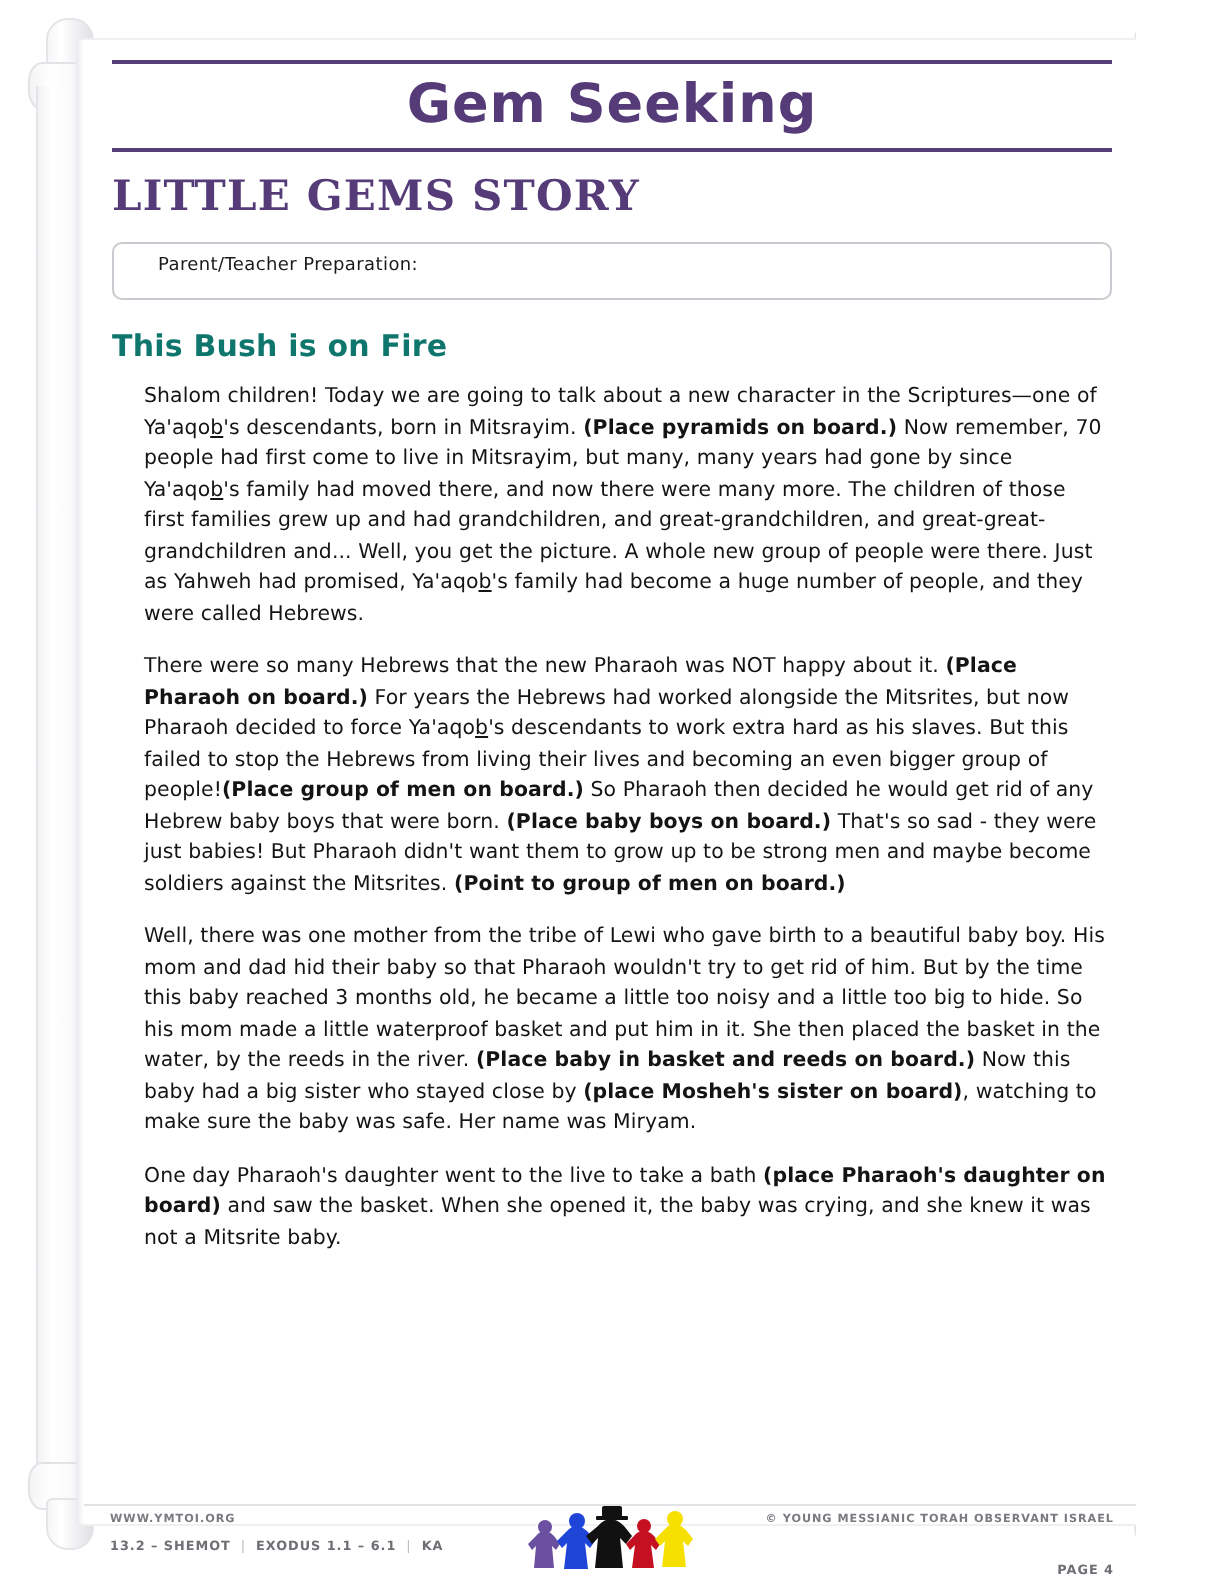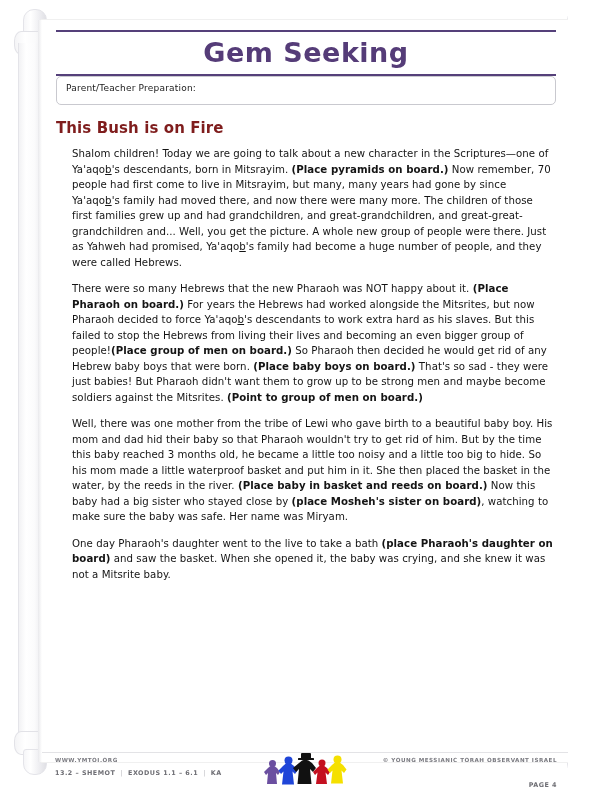--- a/index.html
+++ b/index.html
@@ -129,21 +129,21 @@
     font-weight: bold;
     letter-spacing: 0.6px;
     margin: 9px 0 11px 0;
     text-transform: uppercase;
   }
 
   
   .prep-box {
     border: 1px solid #c9c9cf;
     border-radius: 5px;
-    padding: 6px 9px 7px 9px;
+    padding: 6px 9px 7px 22px;
     margin: 0 0 14px 0;
     background: #ffffff;
   }
   .prep-label {
     font-family: "DejaVu Sans", sans-serif;
     font-size: 9px;
     color: #1a1a1a;
     margin: 0 0 4px 0;
     letter-spacing: 0.2px;
   }
@@ -154,21 +154,21 @@
     line-height: 1.45;
     margin: 0;
     letter-spacing: 0.1px;
   }
   .prep-link {
     color: #3a3ae0;
   }
 
   
   .story-heading {
-    color: #7f1d1d;
+    color: #0f766e;
     font-family: "DejaVu Sans", sans-serif;
     font-size: 15px;
     font-weight: bold;
     margin: 0 0 9px 0;
     letter-spacing: 0.1px;
   }
 
   
   .story-para {
     font-family: "DejaVu Sans", sans-serif;
@@ -262,20 +262,21 @@
     <div class="rod-knob bottom"></div>
   </div>
 
   <div class="sheet">
     <div class="content">
 
       <div class="title-rule-top"></div>
       <h1 class="doc-title">Gem Seeking</h1>
       <div class="title-rule-bottom"></div>
 
+      <h2 class="section-title">LITTLE GEMS STORY</h2>
 
       <div class="prep-box">
         <p class="prep-label">Parent/Teacher Preparation:</p>
       </div>
 
       <h3 class="story-heading">This Bush is on Fire</h3>
 
       <div>
         <p class="story-para"><span>Shalom children! Today we are going to talk about a new character in the Scriptures—one of Ya'aqo</span><u>b</u><span>'s descendants, born in Mitsrayim. </span><b>(Place pyramids on board.)</b><span> Now remember, 70 people had first come to live in Mitsrayim, but many, many years had gone by since Ya'aqo</span><u>b</u><span>'s family had moved there, and now there were many more. The children of those first families grew up and had grandchildren, and great-grandchildren, and great-great-grandchildren and... Well, you get the picture. A whole new group of people were there. Just as Yahweh had promised, Ya'aqo</span><u>b</u><span>'s family had become a huge number of people, and they were called Hebrews.</span></p>
         <p class="story-para"><span>There were so many Hebrews that the new Pharaoh was NOT happy about it. </span><b>(Place Pharaoh on board.)</b><span> For years the Hebrews had worked alongside the Mitsrites, but now Pharaoh decided to force Ya'aqo</span><u>b</u><span>'s descendants to work extra hard as his slaves. But this failed to stop the Hebrews from living their lives and becoming an even bigger group of people!</span><b>(Place group of men on board.)</b><span> So Pharaoh then decided he would get rid of any Hebrew baby boys that were born. </span><b>(Place baby boys on board.)</b><span> That's so sad - they were just babies! But Pharaoh didn't want them to grow up to be strong men and maybe become soldiers against the Mitsrites. </span><b>(Point to group of men on board.)</b></p>

